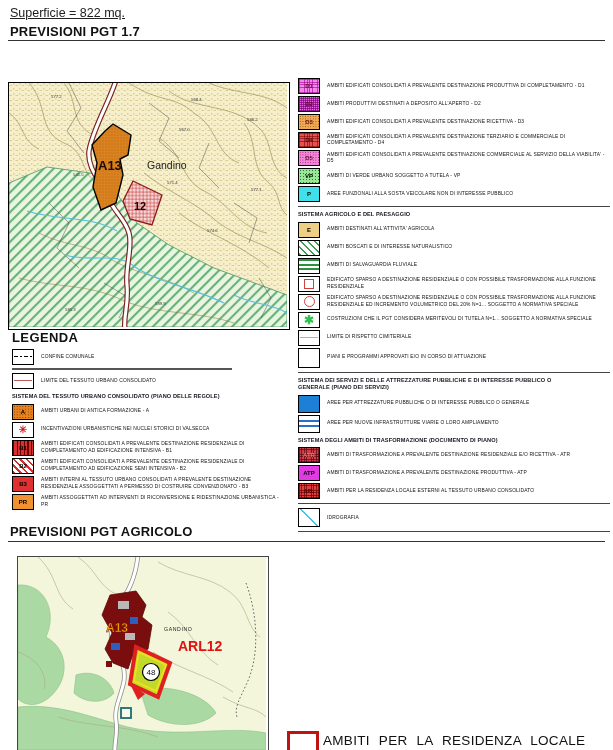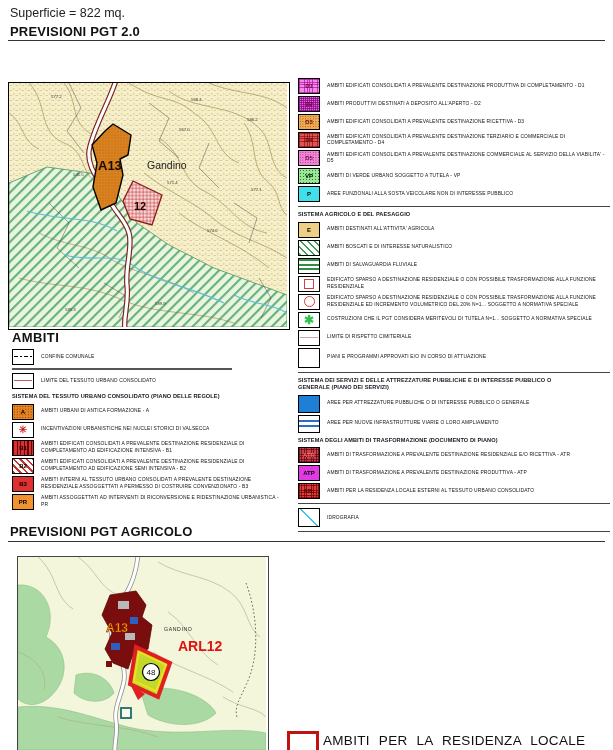--- a/index.html
+++ b/index.html
@@ -1,18 +1,18 @@
 <!DOCTYPE html>
 <html><head>
 <meta charset="utf-8">
 <style>
   html,body{margin:0;padding:0;background:#e8e8e8;}
   #page{position:relative;width:613px;height:750px;background:#ffffff;overflow:hidden;
         font-family:"Liberation Sans",sans-serif;color:#111;}
-  .t-surface{position:absolute;left:10px;top:6px;font-size:12.5px;color:#222;}
+  .t-surface{position:absolute;left:10px;top:6px;font-size:12.5px;color:#222;text-decoration:underline;}
   .t-sec{position:absolute;left:10px;font-size:13px;font-weight:bold;color:#111;letter-spacing:.2px;}
   .hr{position:absolute;left:8px;width:597px;border-top:1.6px solid #333;}
 
   
   .lrow{display:flex;align-items:center;margin-bottom:2px;min-height:15px;}
   .sw{width:20px;height:14px;border:1px solid #000;flex:0 0 auto;margin-right:7px;
       display:flex;align-items:center;justify-content:center;
       font-size:6px;font-weight:bold;line-height:1;color:#000;}
   .ltext{font-size:4.9px;line-height:1.3;letter-spacing:.15px;color:#111;max-width:285px;}
   .lheader{font-size:5.6px;font-weight:bold;color:#15151f;line-height:1.35;margin:4px 0 3px 0;letter-spacing:.1px;}
@@ -84,21 +84,21 @@
      border:3px solid #c11212;background:#fff;}
   #arl-footer-text{position:absolute;left:323px;top:733px;font-size:13.5px;color:#111;
      letter-spacing:.3px;word-spacing:5px;}
 </style>
 </head>
 <body>
 
 <div id="page">
 
   <div class="t-surface">Superficie = 822 mq.</div>
-  <div class="t-sec" style="top:24px;">PREVISIONI PGT 2.0</div>
+  <div class="t-sec" style="top:24px;">PREVISIONI PGT 1.7</div>
   <div class="hr" style="top:40px;"></div>
 
   <div id="map1">
     <svg width="278" height="244" viewBox="0 0 278 244">
       <defs>
         <pattern id="p-agri" width="6" height="5" patternUnits="userSpaceOnUse">
           <rect width="6" height="5" fill="#f6efc9"></rect>
           <path d="M0.5,2.5 h2.6" stroke="#cdbd7d" stroke-width=".7"></path>
           <circle cx="4.8" cy="0.9" r=".5" fill="none" stroke="#a1934f" stroke-width=".3"></circle>
         </pattern>
@@ -305,21 +305,21 @@
 
     <div class="lrow">
       <span class="sw sw-idro"></span>
       <span class="ltext">IDROGRAFIA</span>
     </div>
 
     <div class="ldiv"></div>
   </div>
 
   <div id="legend-left">
-    <div class="legenda-title">AMBITI</div>
+    <div class="legenda-title">LEGENDA</div>
 
     <div class="lrow">
       <span class="sw sw-confine"></span>
       <span class="ltext">CONFINE COMUNALE</span>
     </div>
     <div class="ldiv-left"></div>
     <div class="lrow">
       <span class="sw sw-limite"></span>
       <span class="ltext">LIMITE DEL TESSUTO URBANO CONSOLIDATO</span>
     </div>

